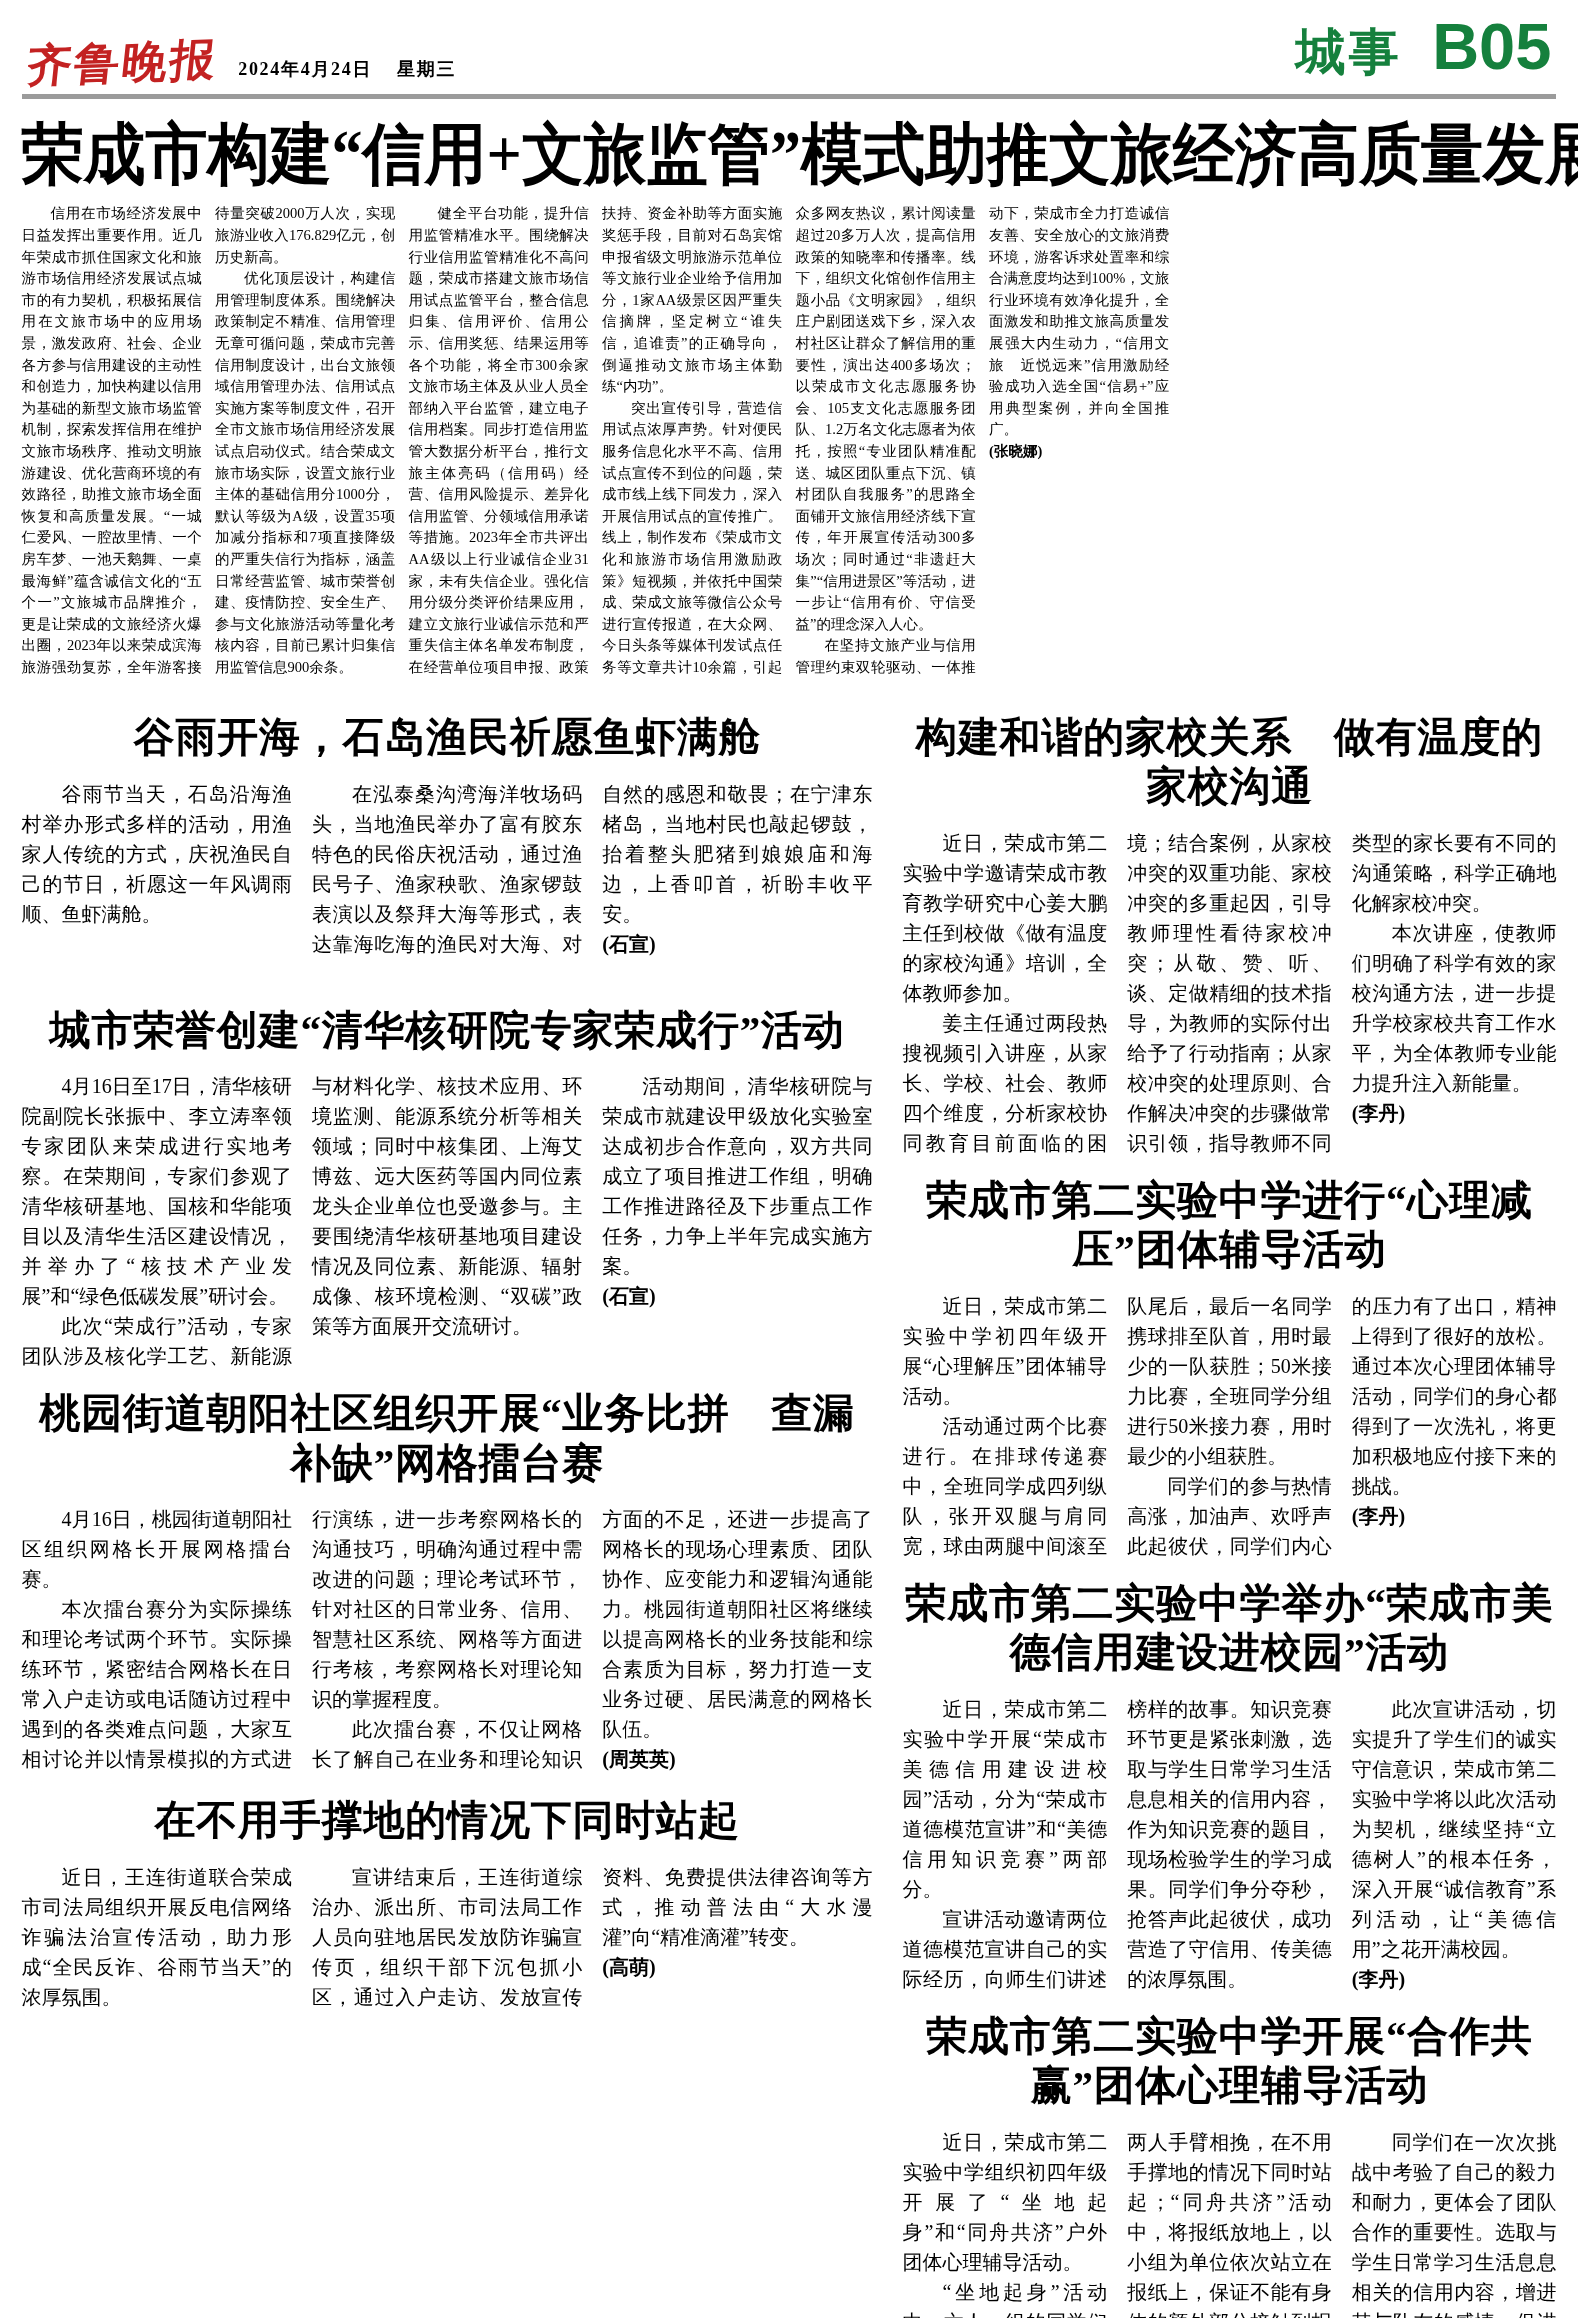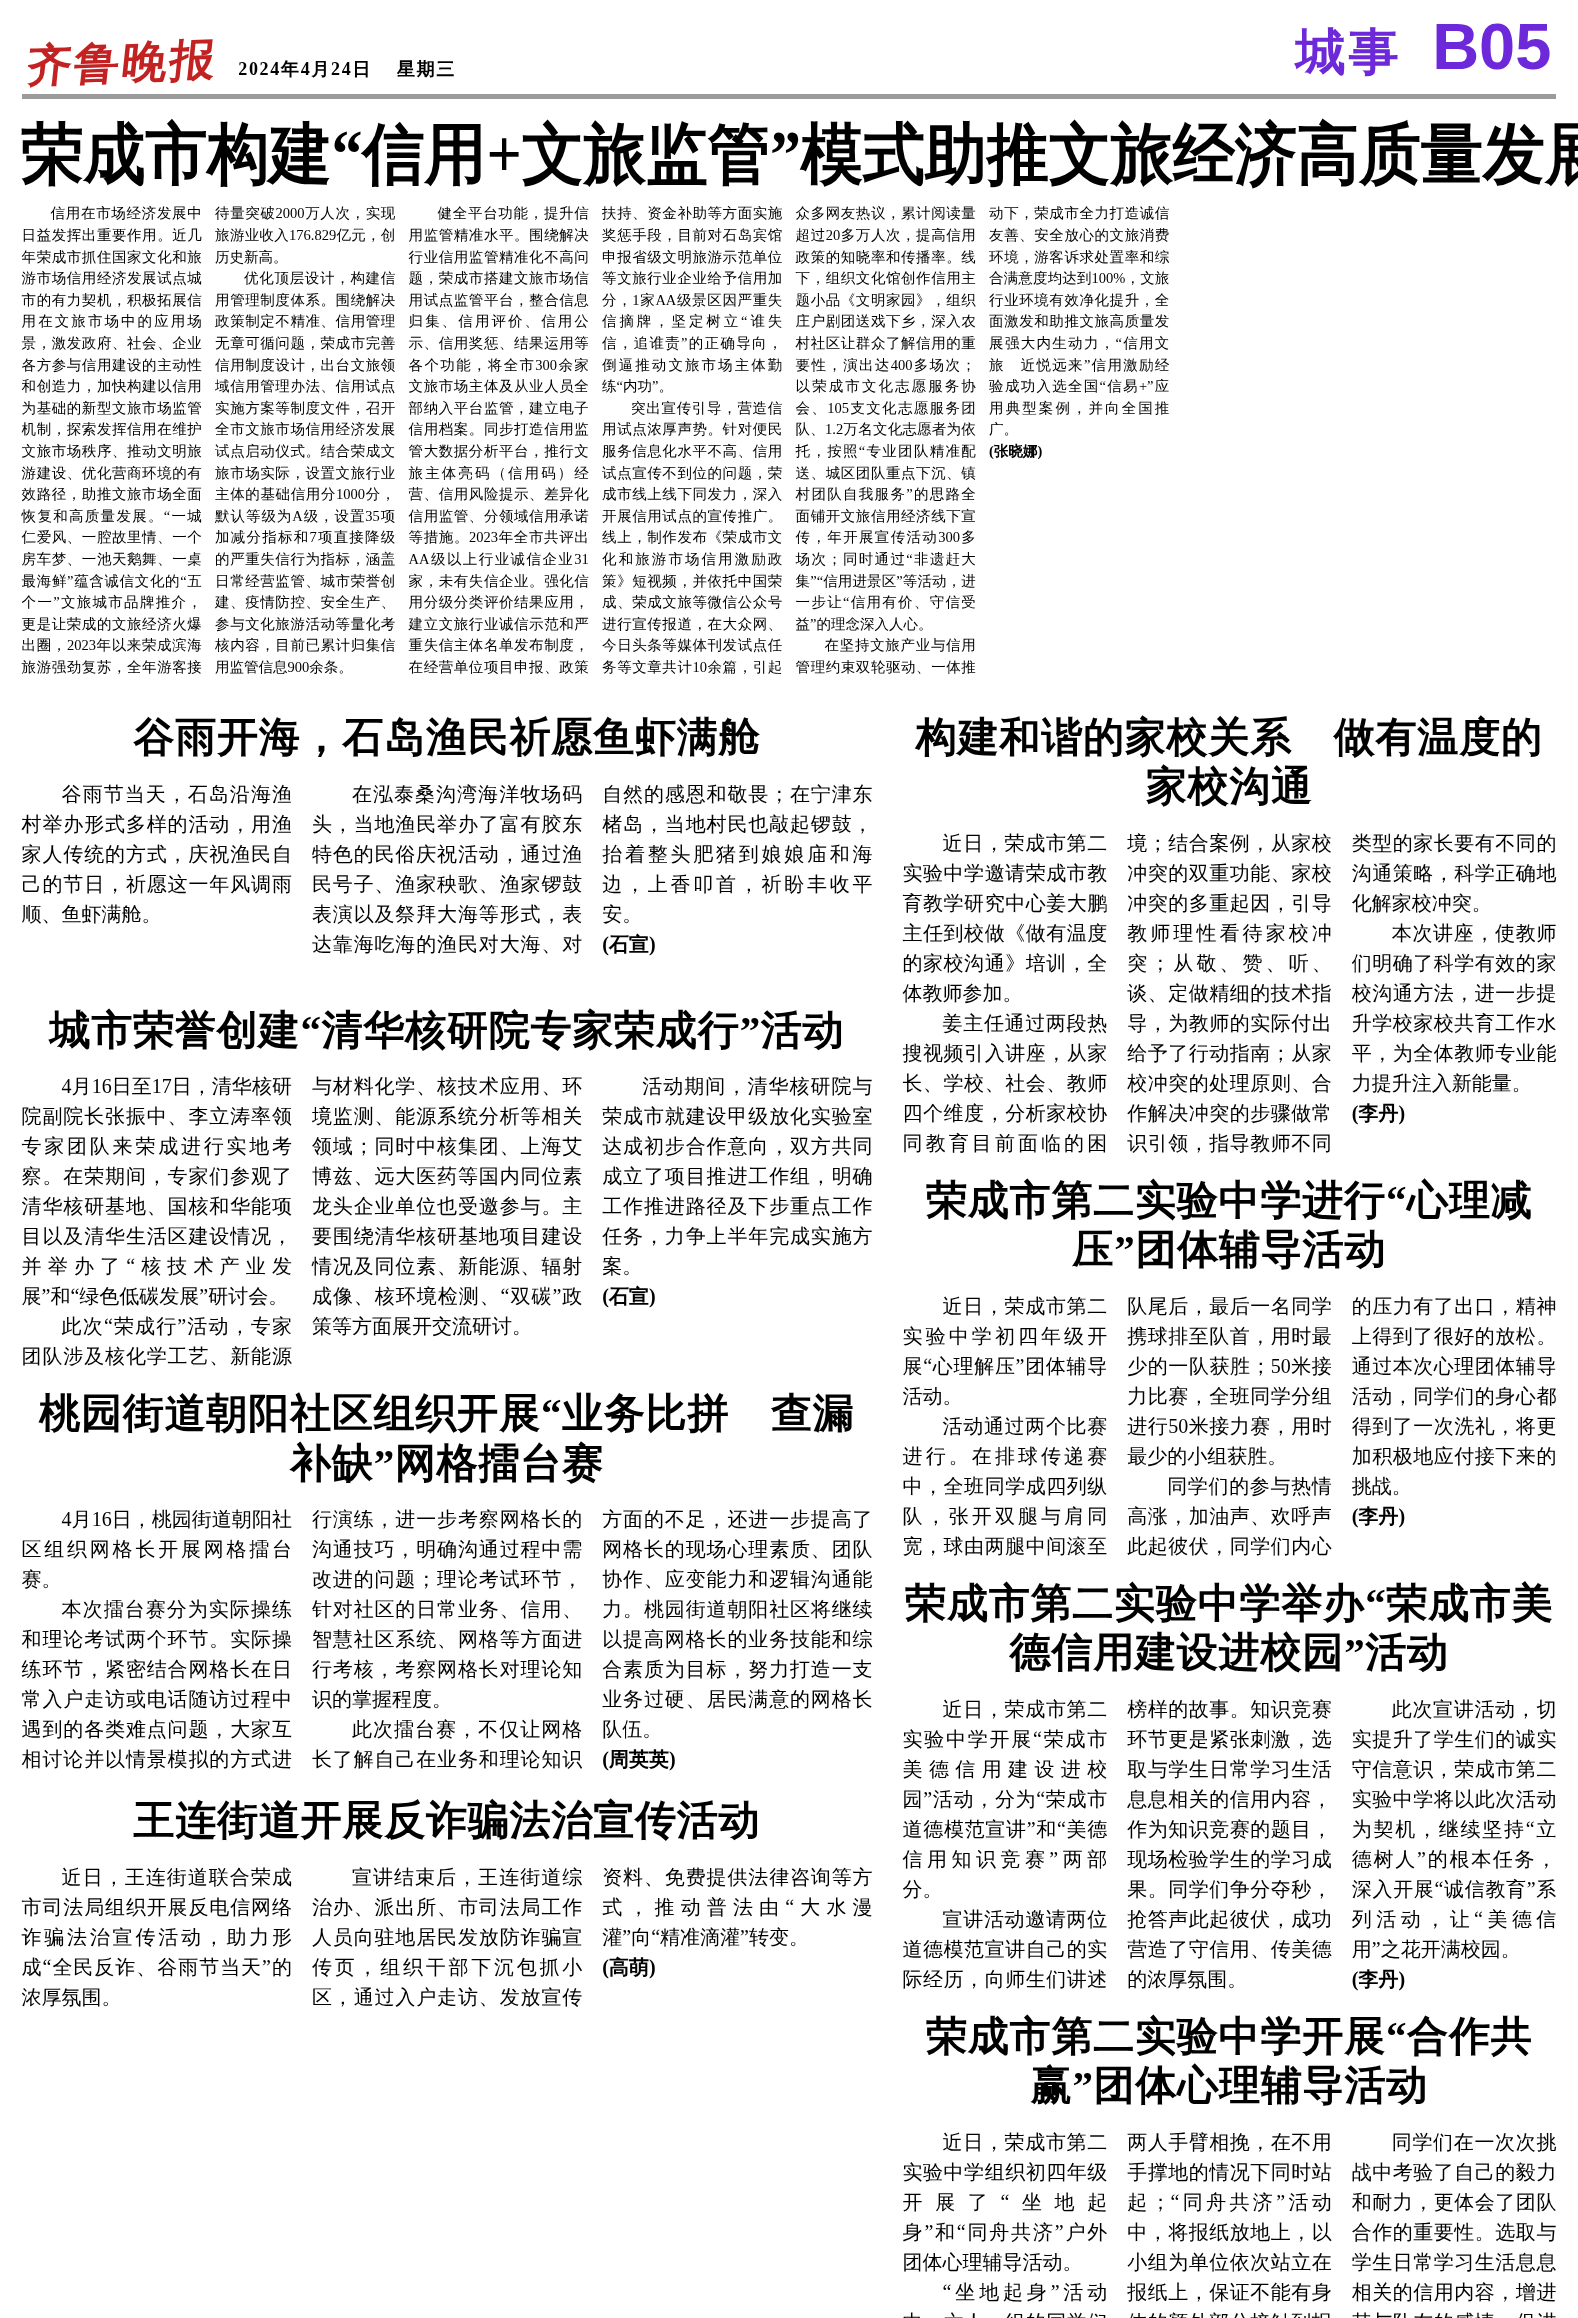--- a/index.html
+++ b/index.html
@@ -10,21 +10,21 @@
   }
   
   .masthead { display:flex; justify-content:space-between; align-items:flex-end; height:76px; padding:0 5px; }
   .mast-left { display:flex; align-items:flex-end; gap:21.6px; }
   .logo {
     font-size:45px; font-weight:bold; color:#c32222; letter-spacing:2.5px;
     transform:skewX(-8deg) rotate(-2deg); line-height:1; padding-bottom:1.7px;
     font-family:"Liberation Serif", serif;
   }
   .date-line { font-size:18px; font-weight:bold; padding-bottom:6.6px; letter-spacing:1.7px; }
-  .section-label { display:flex; align-items:baseline; gap:30px; color:#6d28d9; padding-bottom:1.7px; }
+  .section-label { display:flex; align-items:baseline; gap:30px; color:#15803d; padding-bottom:1.7px; }
   .section-name { font-size:50px; font-weight:900; letter-spacing:3.3px; font-family:"Liberation Serif", serif; }
   .page-no { font-size:65px; font-weight:bold; font-family:"Liberation Sans", sans-serif; }
   .gray-rule { height:5px; background:#9b9b9b; margin-top:6.6px; }
   
   .main-headline {
     font-size:62px; font-weight:900; text-align:center; line-height:1.15;
     margin:18px 0 15px; letter-spacing:0; white-space:nowrap;
     font-family:"Liberation Serif", serif; transform:scaleY(1.08); transform-origin:top;
   }
   .main-body {
@@ -108,21 +108,21 @@
         <h2 class="sub-headline">桃园街道朝阳社区组织开展“业务比拼　查漏补缺”网格擂台赛</h2>
         <div class="sub-body h-350">
           <p>4月16日，桃园街道朝阳社区组织网格长开展网格擂台赛。</p>
           <p>本次擂台赛分为实际操练和理论考试两个环节。实际操练环节，紧密结合网格长在日常入户走访或电话随访过程中遇到的各类难点问题，大家互相讨论并以情景模拟的方式进行演练，进一步考察网格长的沟通技巧，明确沟通过程中需改进的问题；理论考试环节，针对社区的日常业务、信用、智慧社区系统、网格等方面进行考核，考察网格长对理论知识的掌握程度。</p>
           <p>此次擂台赛，不仅让网格长了解自己在业务和理论知识方面的不足，还进一步提高了网格长的现场心理素质、团队协作、应变能力和逻辑沟通能力。桃园街道朝阳社区将继续以提高网格长的业务技能和综合素质为目标，努力打造一支业务过硬、居民满意的网格长队伍。</p>
           <p class="byline">(周英英)</p>
         </div>
       </div>
 
       <div class="sub-article">
-        <h2 class="sub-headline">王连街道开展反诈骗法治宣传活动</h2>
+        <h2 class="sub-headline">在不用手撑地的情况下同时站起</h2>
         <div class="sub-body h-350">
           <p>近日，王连街道联合荣成市司法局组织开展反电信网络诈骗法治宣传活动，助力形成“全民反诈、谷雨节当天”的浓厚氛围。</p>
           <p>宣讲结束后，王连街道综治办、派出所、市司法局工作人员向驻地居民发放防诈骗宣传页，组织干部下沉包抓小区，通过入户走访、发放宣传资料、免费提供法律咨询等方式，推动普法由“大水漫灌”向“精准滴灌”转变。</p>
           <p class="byline">(高萌)</p>
         </div>
       </div>
 
     </div>
 
     <div class="col-right">

